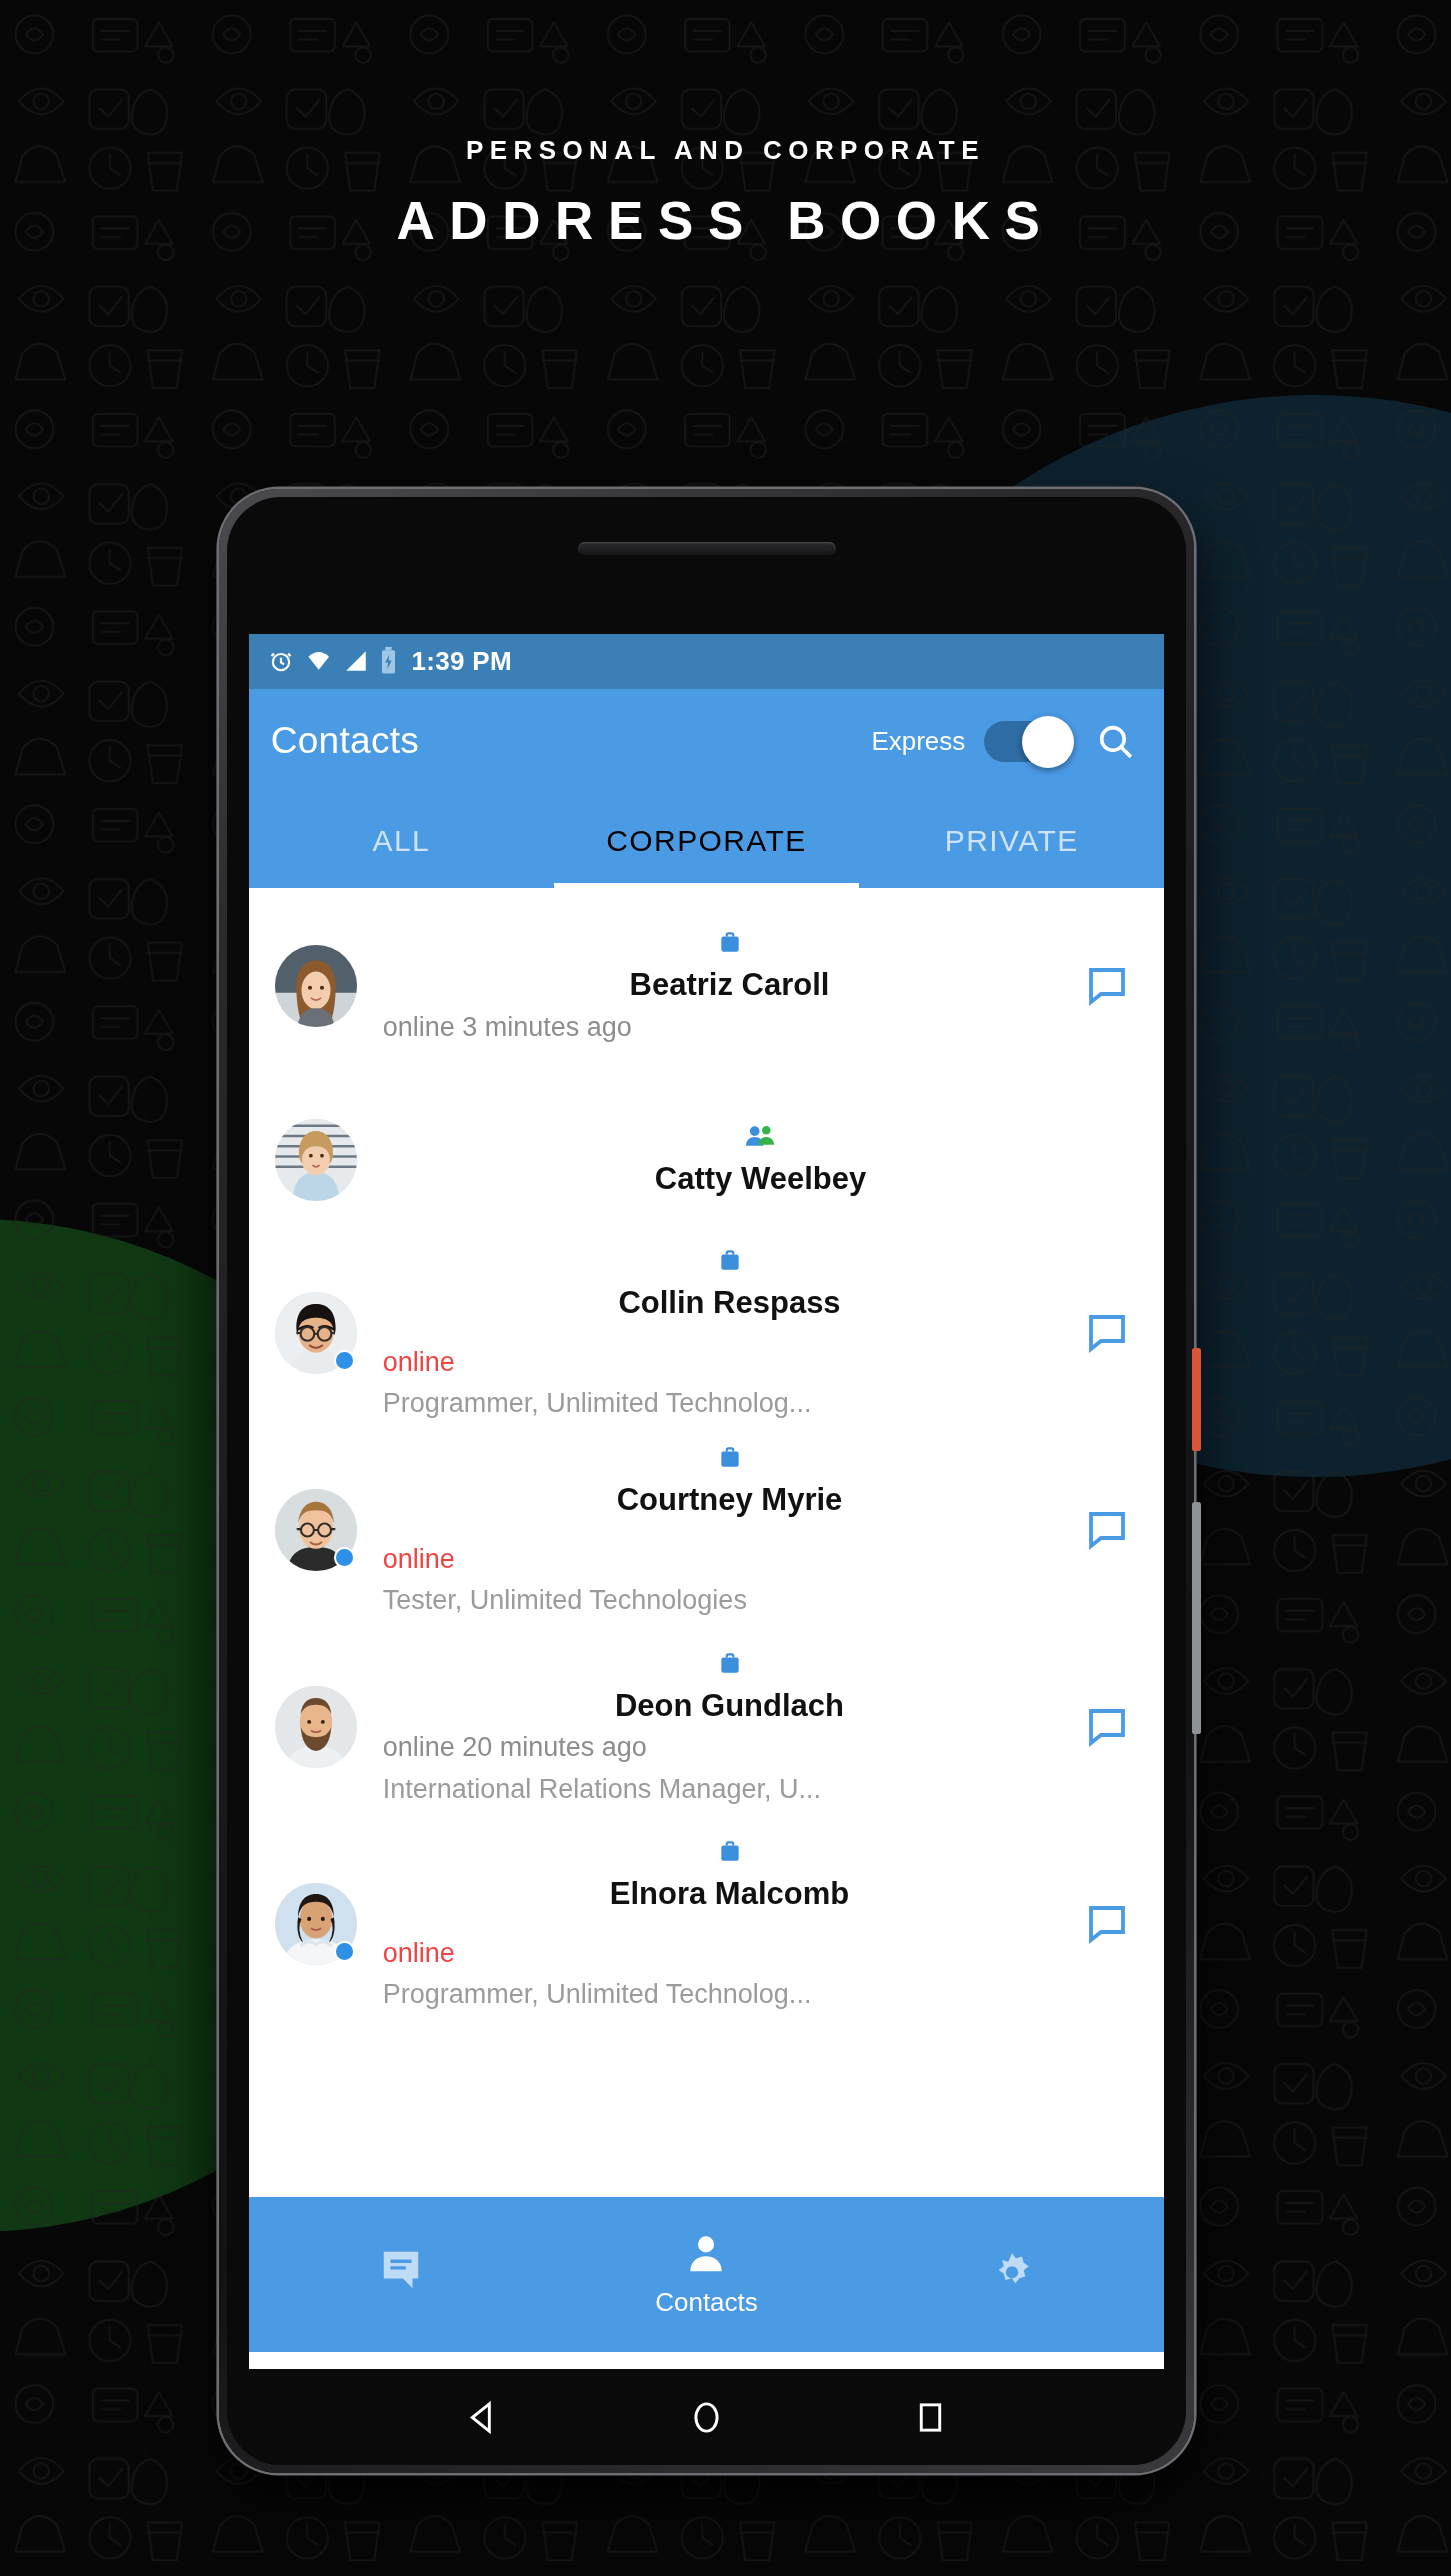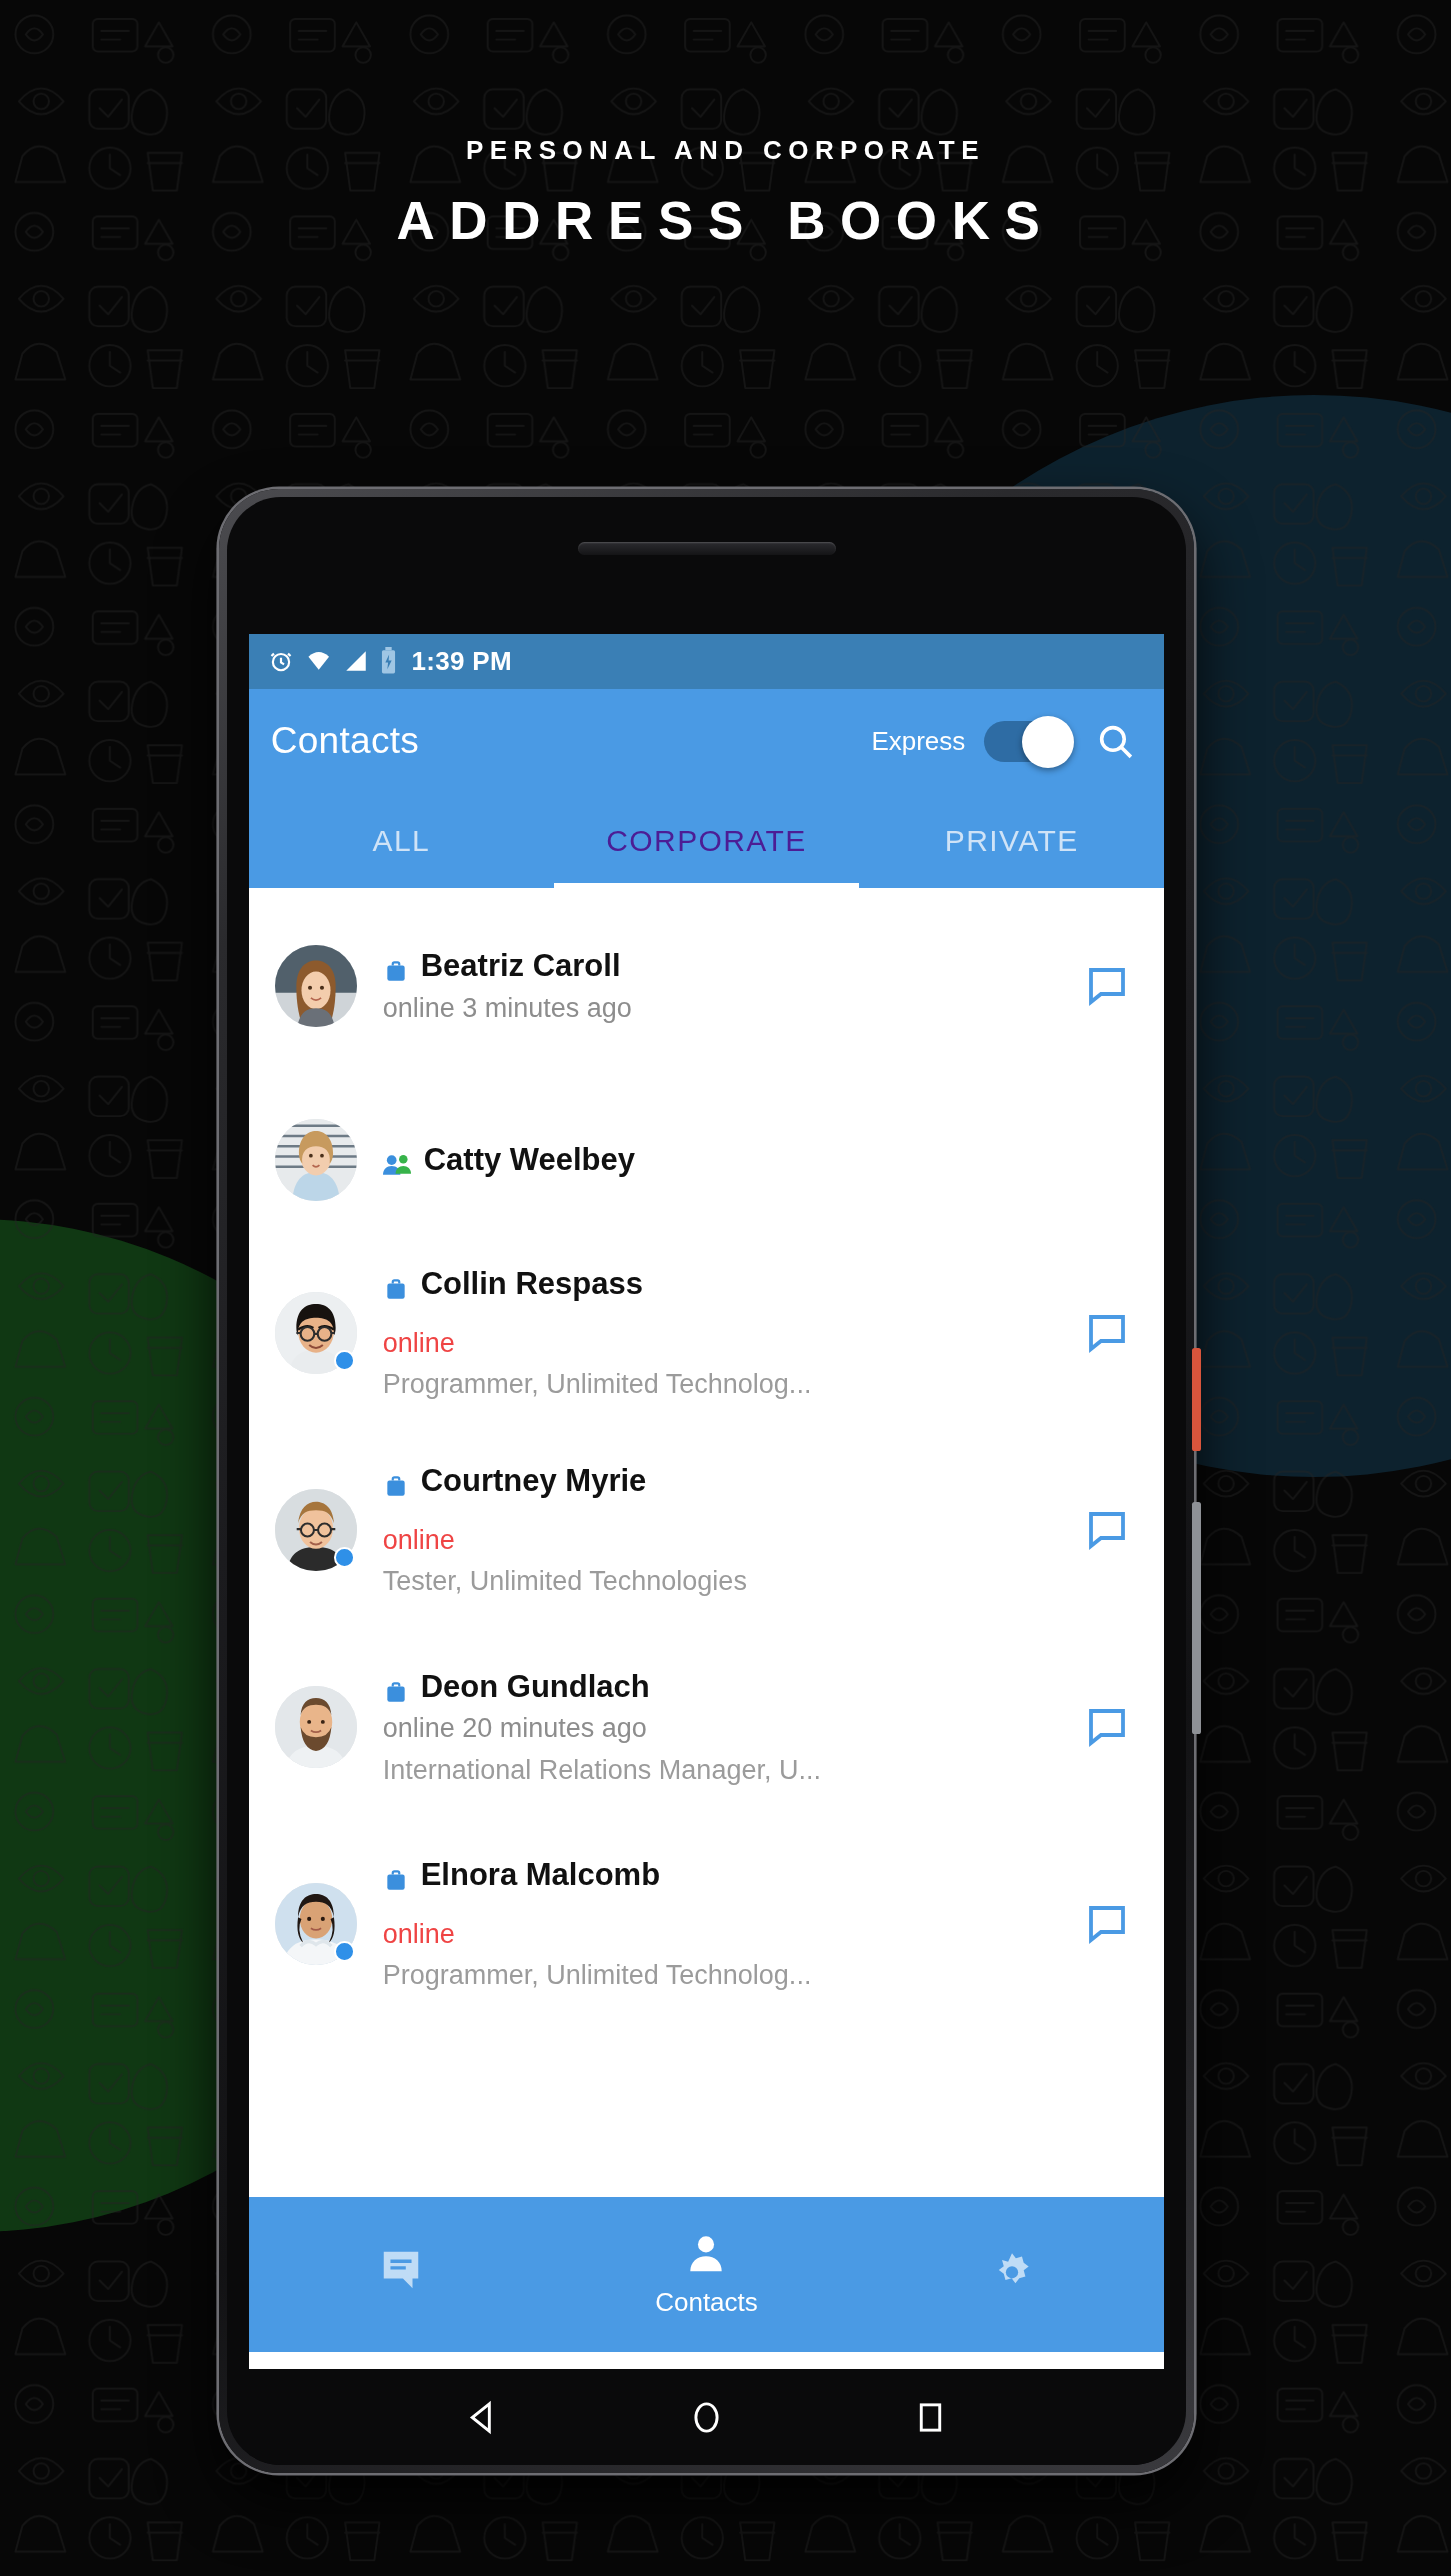--- a/index.html
+++ b/index.html
@@ -105,21 +105,21 @@
     background:#fff; box-shadow:0 2.6px 6.9px rgba(0,0,0,.38);
   }
   #search-btn { width:53px; height:53px; display:flex; align-items:center; justify-content:center; }
 
   
   #tabs { height:94px; background:#4a9ae4; display:flex; }
   .tab {
     flex:1; display:flex; align-items:center; justify-content:center;
     font-size:30px; letter-spacing:1.4px; color:#cfe3f7; position:relative;
   }
-  .tab.active { color:#4c1d95; }
+  .tab.active { color:#000000; }
   .tab.active::after {
     content:""; position:absolute; left:0; right:0; bottom:0; height:5.2px; background:#fff;
   }
 
   
   #list { background:#fff; height:1309px; overflow:hidden; position:relative; }
   .row { display:flex; align-items:center; padding:0 26px; position:relative; }
   .row.tall { height:197px; }
   .row.short { height:150px; }
   .avatar-wrap { position:relative; width:82px; height:82px; flex:0 0 82px; }
@@ -127,21 +127,21 @@
     width:82px; height:82px; border-radius:50%; overflow:hidden;
     background:#dfe3e6; position:relative;
   }
   .avatar svg { display:block; width:100%; height:100%; }
   .online-dot {
     position:absolute; right:1.7px; bottom:3.4px;
     width:20.6px; height:20.6px; border-radius:50%;
     background:#2f90e8; border:2.6px solid #fff;
   }
   .rowinfo { flex:1; padding-left:26px; min-width:0; }
-  .nameline { display:flex; align-items:flex-end; gap:12px; }
+  .nameline { display:flex; align-items:center; gap:12px;flex-direction:column; }
   .type-icon { flex:0 0 auto; display:flex; align-items:center; }
   .cname { font-size:31px; font-weight:bold; color:#111; white-space:nowrap; }
   .cstatus { font-size:27px; color:#8d8d8d; margin-top:8.6px; }
   .cstatus.online { color:#ef4444;margin-top:26px; }
   .ctitle { font-size:27px; color:#9b9b9b; margin-top:10.3px; white-space:nowrap; overflow:hidden; }
   .chat-btn { flex:0 0 auto; width:62px; height:62px; display:flex; align-items:center; justify-content:center; }
 
   
   #bottomnav {
     height:155px; background:#4a9ae4;

